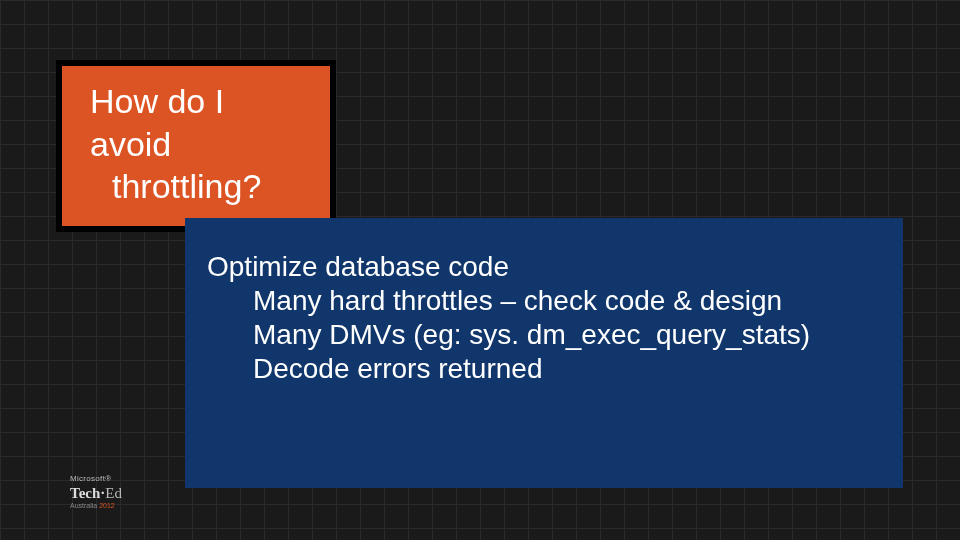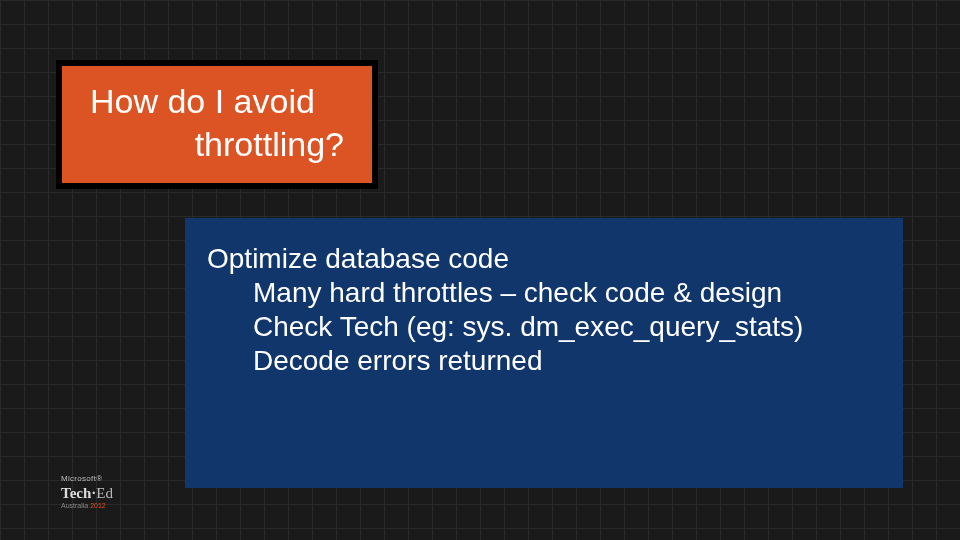--- a/index.html
+++ b/index.html
@@ -17,47 +17,47 @@
     position: absolute;
     left: 56px;
     top: 60px;
     background: #000;
     padding: 6px;
   }
   .title-box {
     background: #dd5424;
     color: #fff;
     padding: 14px 28px 18px 28px;
-    width: 310px;
+    width: 268px;
     font-weight: 300;
   }
   .title-l1, .title-l2 {
     font-size: 34px;
     line-height: 1.25;
   }
-  .title-l2 { padding-left: 22px; text-align: right; }
+  .title-l2 { padding-left: 22px; }
   .content-box {
     position: absolute;
     left: 185px;
     top: 218px;
     width: 718px;
     height: 270px;
     background: #10366b;
     color: #fff;
-    padding: 24px 20px 14px 22px;
+    padding: 32px 20px 14px 22px;
     font-weight: 300;
   }
   .top-line, .sub-line {
     font-size: 28px;
     line-height: 1.22;
   }
   .sub-line { padding-left: 46px; }
   .logo {
     position: absolute;
-    left: 61px;
+    left: 70px;
     bottom: 30px;
     color: #bbb;
     font-size: 9px;
     line-height: 1.2;
   }
   .logo .ms { font-size: 8px; letter-spacing: 0.3px; }
   .logo .te { color: #ddd; font-weight: bold; }
   .logo .teched { font-size: 15px; font-family: Liberation Serif, serif; }
   .logo .teched .ed { font-weight: 300; }
   .logo .au { font-size: 7px; color: #888; }
@@ -69,21 +69,21 @@
 <div class="title-wrap">
   <div class="title-box">
     <div class="title-l1">How do I avoid</div>
     <div class="title-l2">throttling?</div>
   </div>
 </div>
 
 <div class="content-box">
   <div class="top-line">Optimize database code</div>
   <div class="sub-line">Many hard throttles – check code &amp; design</div>
-  <div class="sub-line">Check Tech (eg: sys. dm_exec_query_stats)</div>
+  <div class="sub-line">Many DMVs (eg: sys. dm_exec_query_stats)</div>
   <div class="sub-line">Decode errors returned</div>
 </div>
 
 <div class="logo">
   <div class="ms">Microsoft®</div>
   <div class="teched">
     <span class="te">Tech·</span><span class="ed">Ed</span>
   </div>
   <div class="au">
     <span>Australia </span><span class="yr">2012</span>

